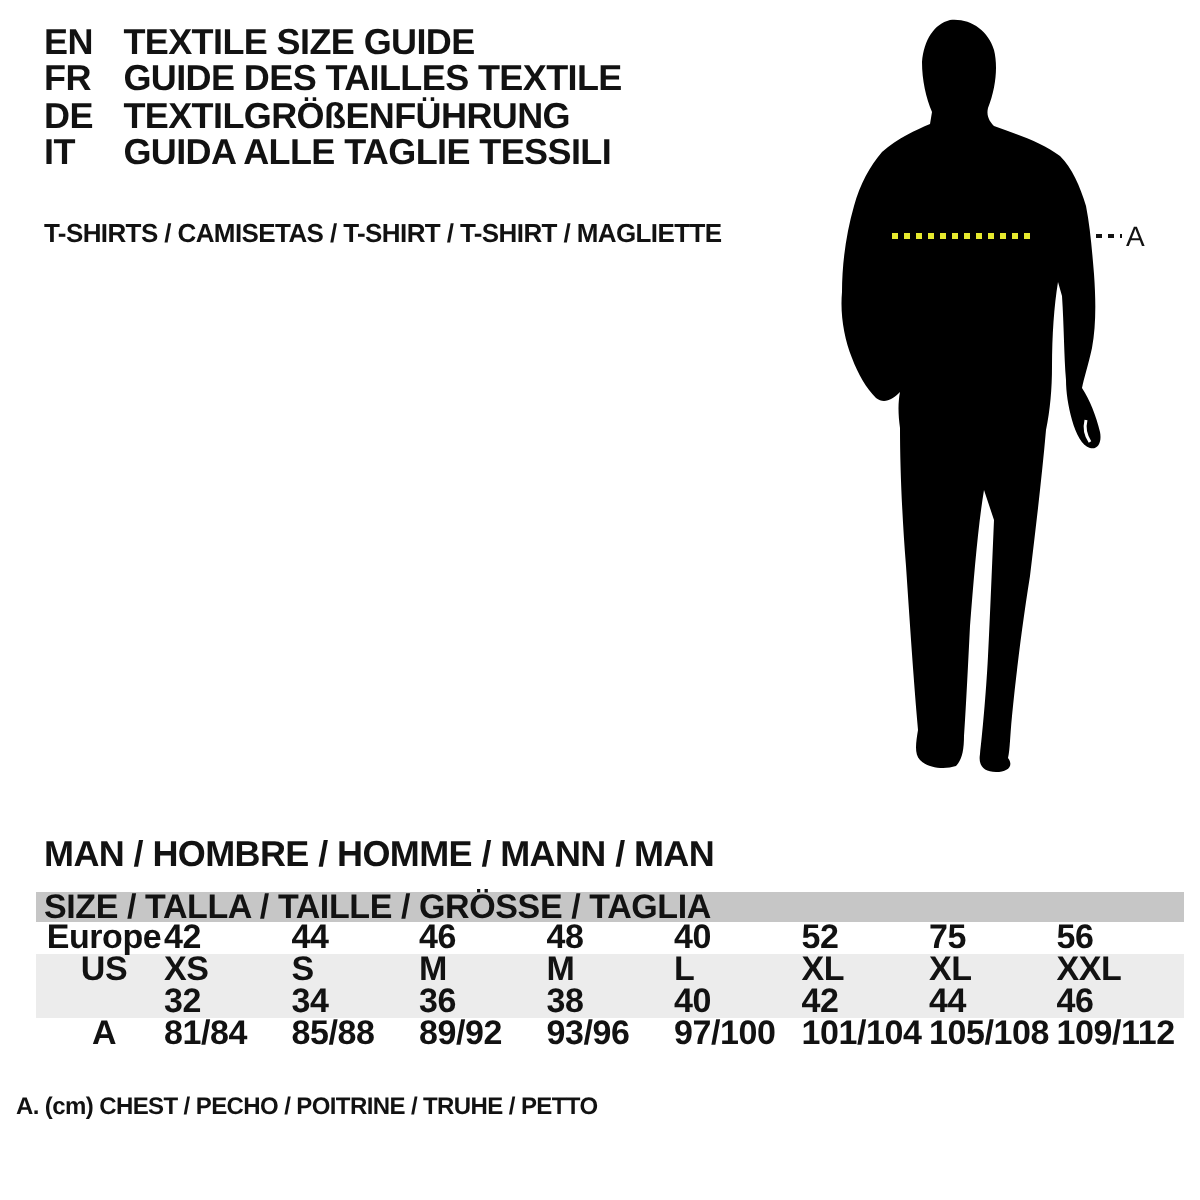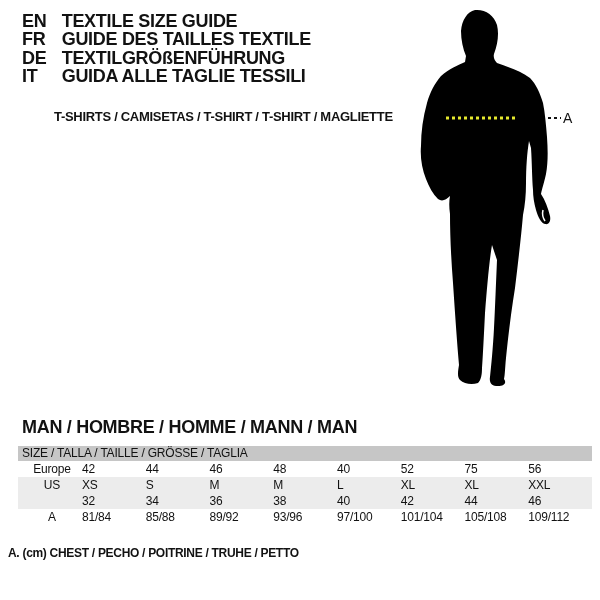--- a/index.html
+++ b/index.html
@@ -21,36 +21,36 @@
     -webkit-font-smoothing:antialiased;
   }
   .abs{position:absolute;}
 
   
   .lang-list{top:12px;left:22px;font-size:18px;font-weight:bold;letter-spacing:-0.3px;}
   .lang-row{height:18.3px;line-height:18.3px;white-space:nowrap;}
   .lang-code{display:inline-block;width:35px;}
 
   
-  .categories{top:108px;left:22px;font-size:13px;font-weight:bold;letter-spacing:-0.3px;line-height:17.5px;white-space:nowrap;margin-left:32px;}
+  .categories{top:108px;left:22px;font-size:13px;font-weight:bold;letter-spacing:-0.3px;line-height:17.5px;white-space:nowrap;}
 
   
   .figure-svg{top:0;left:0;width:600px;height:600px;pointer-events:none;}
   .sil{fill:var(--c-sil);}
   .dash-body{stroke:var(--c-dash-body);stroke-width:3;stroke-dasharray:3 3;fill:none;}
   .dash-out{stroke:var(--c-dash-out);stroke-width:2;stroke-dasharray:3 3;fill:none;}
   .thumb-line{stroke:var(--c-page);stroke-width:1.5;fill:none;}
 
   .a-label{top:110px;left:563px;font-size:14px;font-weight:normal;}
 
   
   .man-line{top:417px;left:22px;font-size:18px;font-weight:bold;letter-spacing:-0.3px;white-space:nowrap;}
 
   
-  .size-table{top:446px;left:18px;width:574px;font-size:12px;letter-spacing:-0.2px;}
+  .size-table{top:446px;left:18px;width:574px;font-size:17px;letter-spacing:-0.2px;font-weight:bold;}
   .t-header{
     height:15px;line-height:15px;background:var(--c-header-bg);
     padding-left:4px;white-space:nowrap;
   }
   .t-row{display:flex;height:16px;line-height:16px;}
   .t-row.shaded{background:var(--c-alt-bg);}
   .t-label{width:64px;padding-left:4px;text-align:center;}
   .t-cell{flex:1;text-align:left;}
 
   

